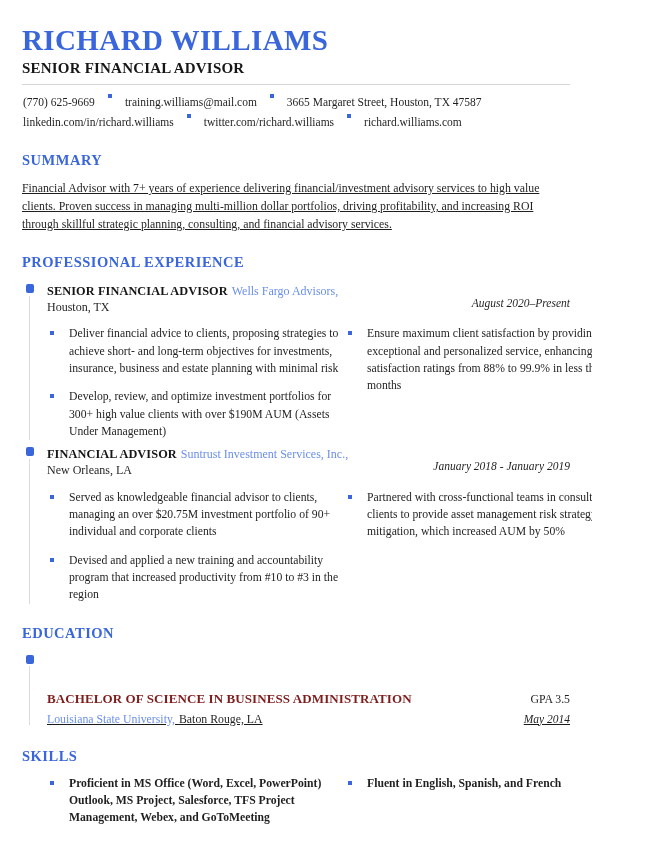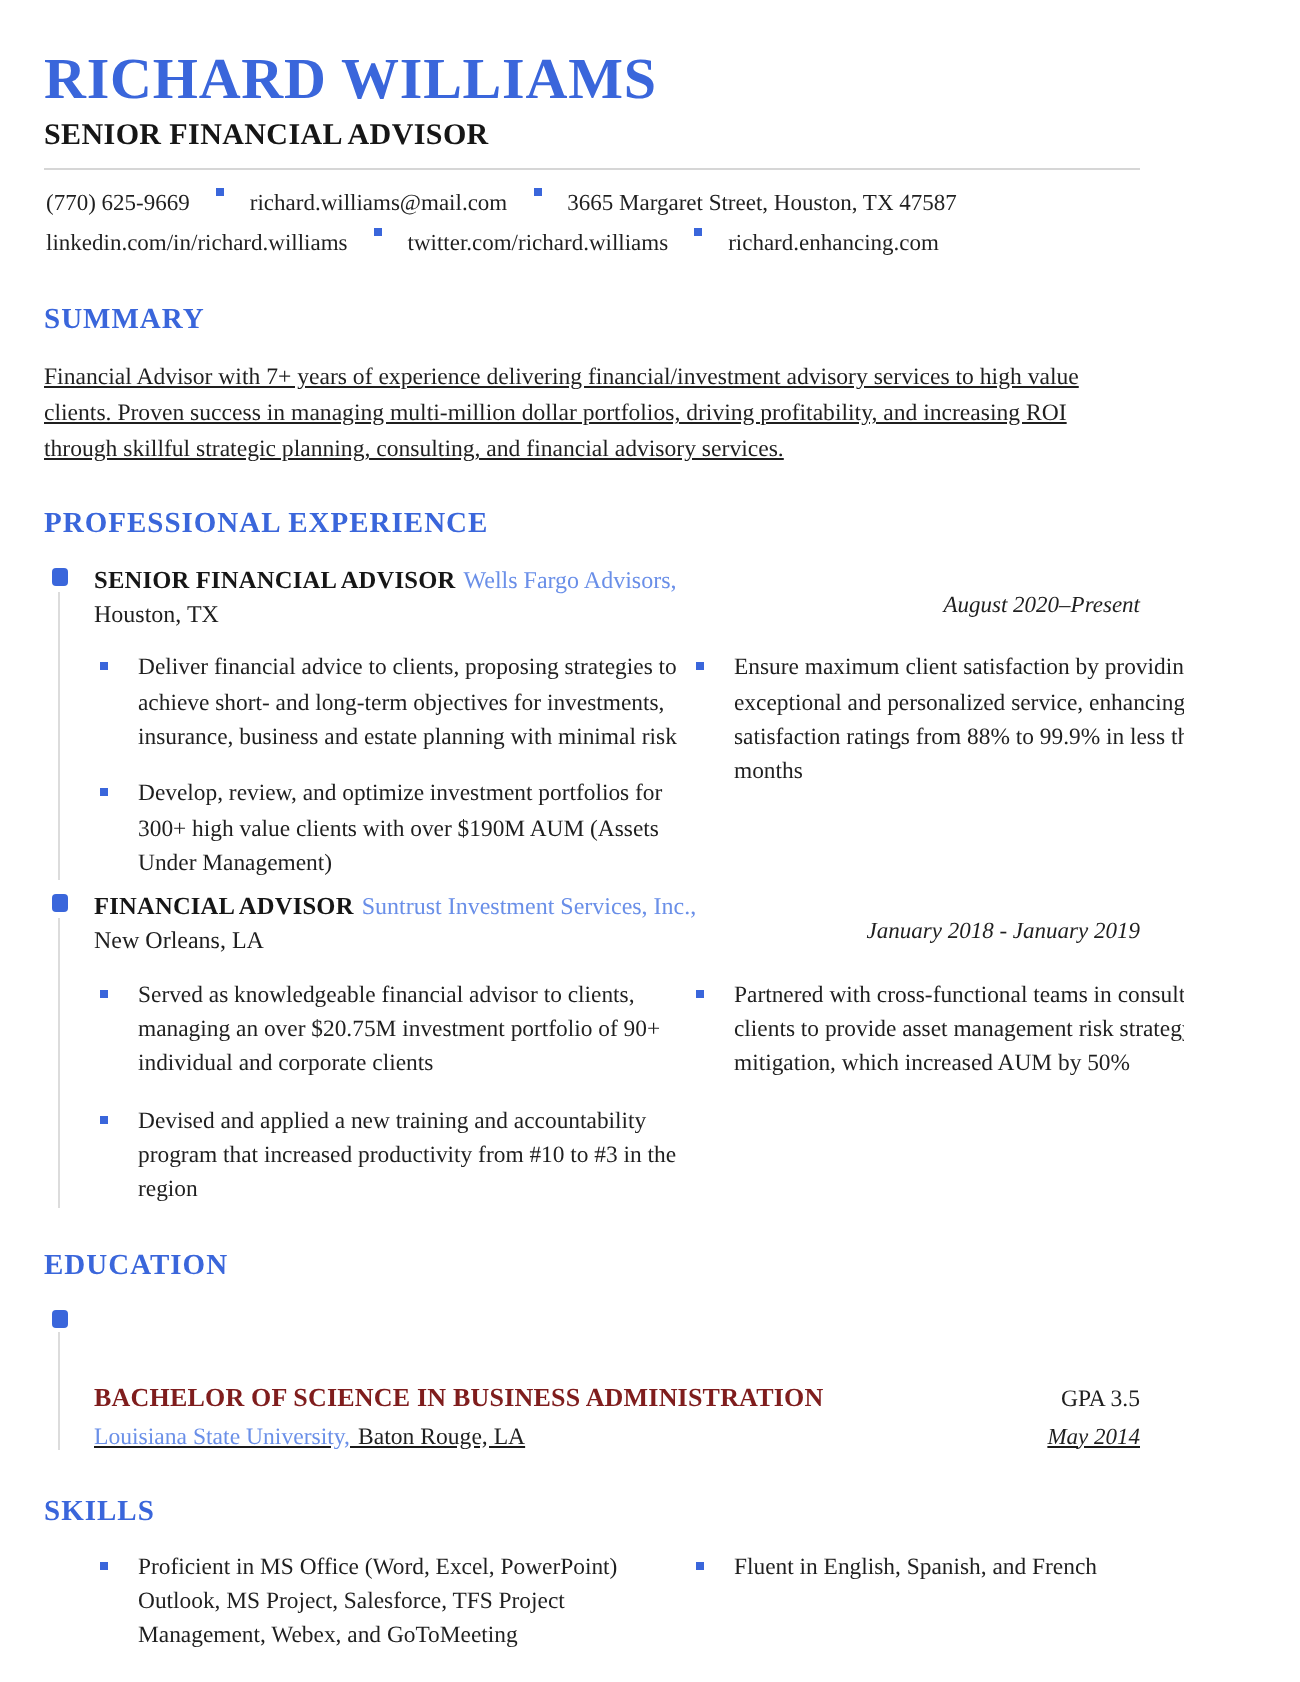--- a/index.html
+++ b/index.html
@@ -208,31 +208,31 @@
 <div class="page">
 
   <div>
     <div class="name">RICHARD WILLIAMS</div>
     <div class="job-headline">SENIOR FINANCIAL ADVISOR</div>
     <hr class="rule">
 
     <div class="contact-line row1">
       <span>(770) 625-9669</span>
       <span class="sep"></span>
-      <span>richard.williams@mail.com</span>
+      <span>training.williams@mail.com</span>
       <span class="sep"></span>
       <span>3665 Margaret Street, Houston, TX 47587</span>
     </div>
 
     <div class="contact-line row2">
       <span>linkedin.com/in/richard.williams</span>
       <span class="sep"></span>
       <span>twitter.com/richard.williams</span>
       <span class="sep"></span>
-      <span>richard.enhancing.com</span>
+      <span>richard.williams.com</span>
     </div>
   </div>
 
   <div class="section">
     <div class="section-title">SUMMARY</div>
     <p class="summary-text">Financial Advisor with 7+ years of experience delivering financial/investment advisory services to high value clients. Proven success in managing multi-million dollar portfolios, driving profitability, and increasing ROI through skillful strategic planning, consulting, and financial advisory services.</p>
   </div>
 
   <div class="section">
     <div class="section-title">PROFESSIONAL EXPERIENCE</div>
@@ -314,21 +314,21 @@
           <span class="edu-school">Louisiana State University,</span>
           <span class="edu-school-loc">Baton Rouge, LA</span>
         </span>
         <span class="edu-date">May 2014</span>
       </div>
     </div>
   </div>
 
   <div class="section">
     <div class="section-title">SKILLS</div>
-    <div class="cols skills-cols" style="padding-left:25px;">
+    <div class="cols skills-cols" style="padding-left:25px;font-weight:bold;">
       <div class="col">
         <div class="bullet">
           <span class="dot"></span>
           <span>Proficient in MS Office (Word, Excel, PowerPoint) Outlook, MS Project, Salesforce, TFS Project Management, Webex, and GoToMeeting</span>
         </div>
       </div>
       <div class="col">
         <div class="bullet">
           <span class="dot"></span>
           <span>Fluent in English, Spanish, and French</span>

